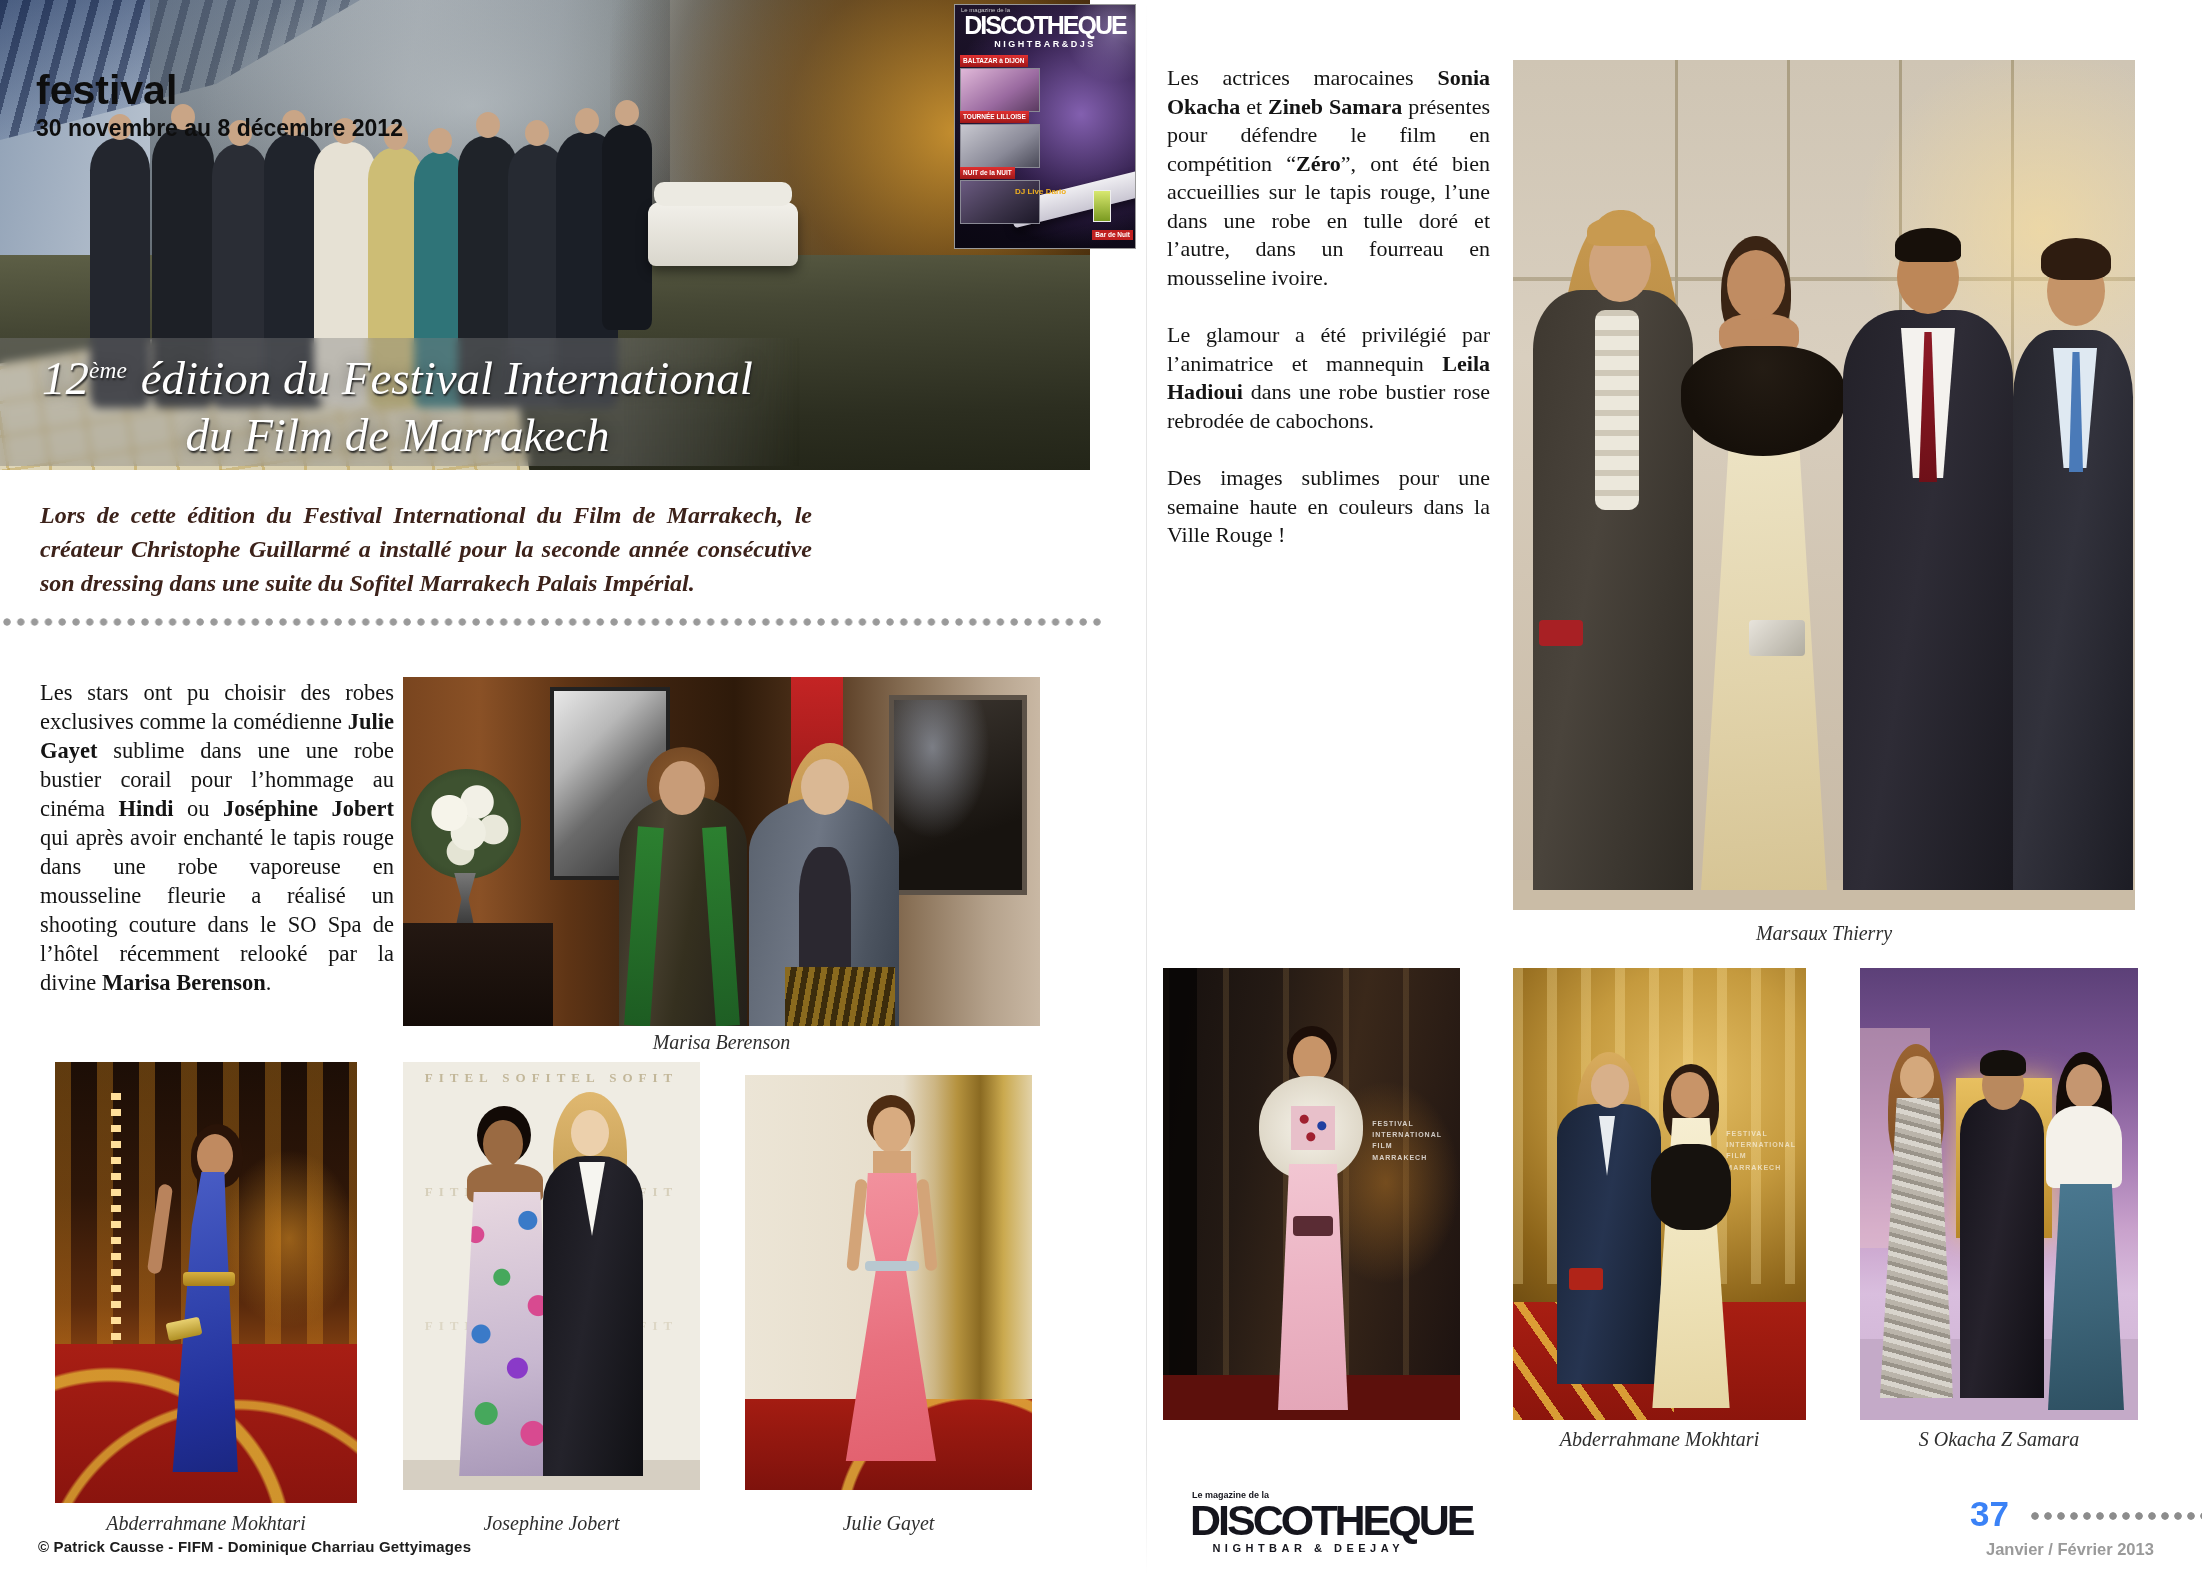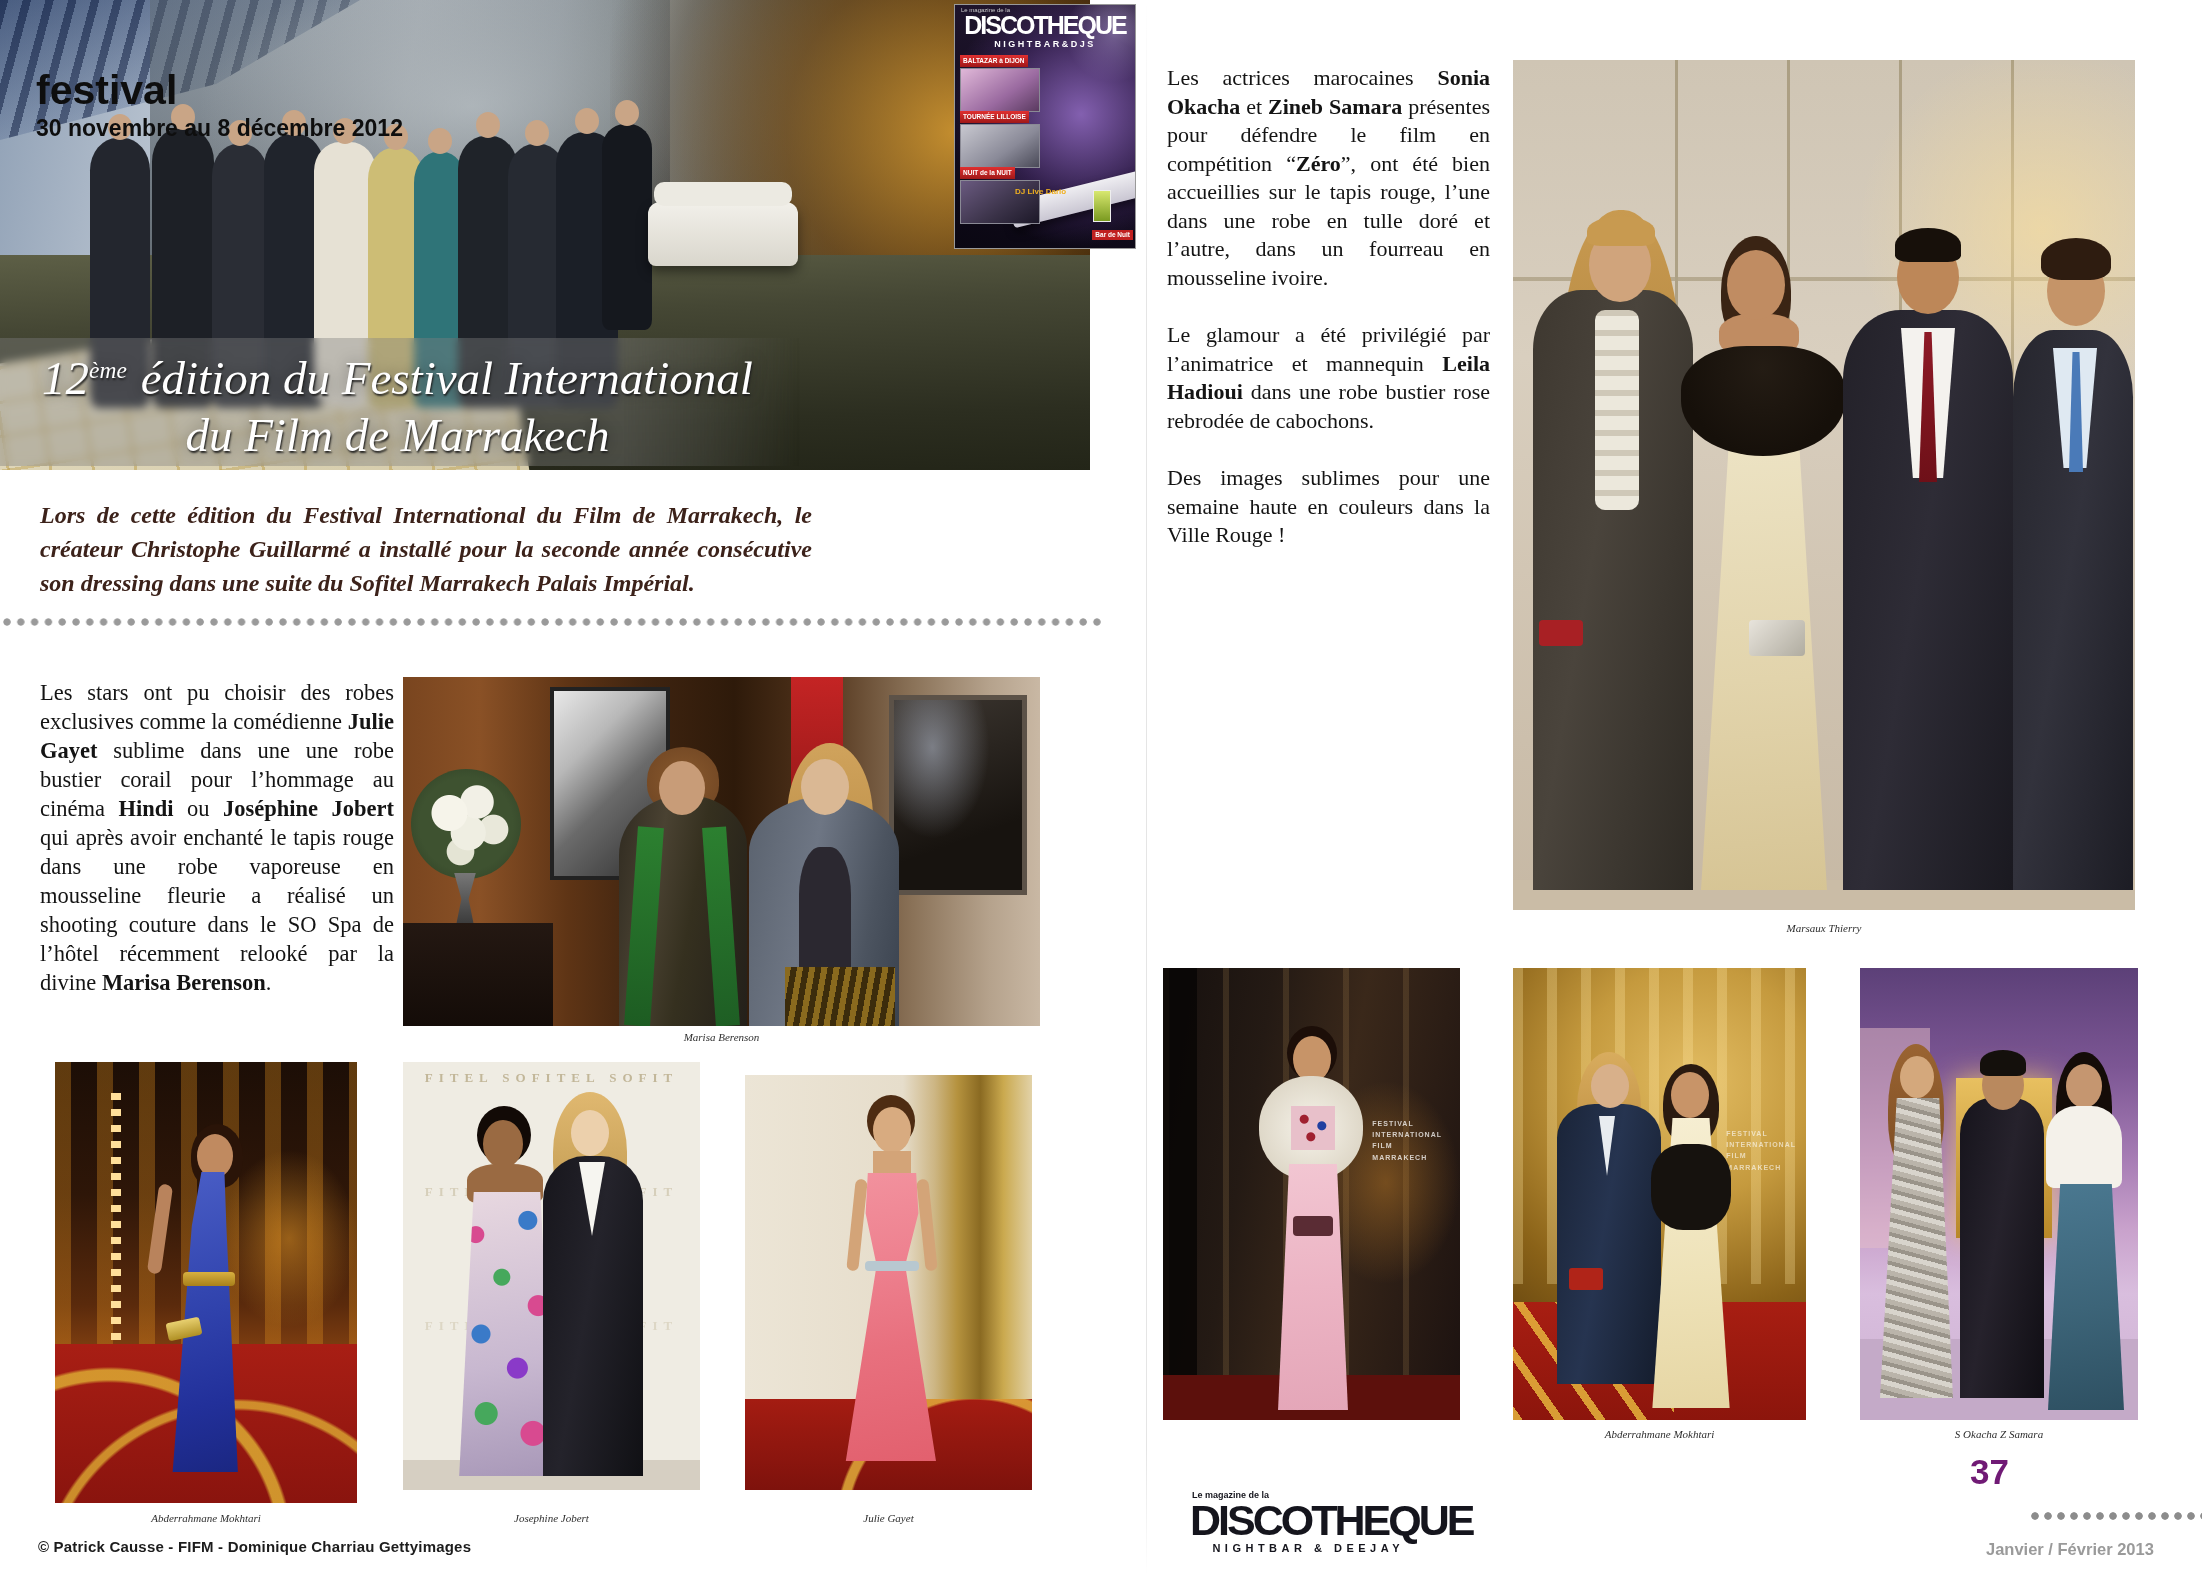--- a/index.html
+++ b/index.html
@@ -76,21 +76,21 @@
       font-style:italic;font-weight:700;font-size:24px;line-height:34px;color:#3c221a;text-align:justify;}
   .dots-sep{position:absolute;left:2px;top:616px;width:1104px;height:12px;
       background:radial-gradient(circle at 5px 6px,#9a9a9a 3.3px,rgba(0,0,0,0) 4px);
       background-size:13.8px 12px;background-repeat:repeat-x;}
   .bodycol{position:absolute;left:40px;top:678px;width:354px;margin:0;
       font-size:22.5px;line-height:29px;color:#141414;text-align:justify;}
   .bodycol b,.rightcol b{font-weight:700;}
   .rightcol{position:absolute;left:1167px;top:60px;width:323px;
       font-size:22px;line-height:28.5px;color:#141414;text-align:justify;}
   .rightcol p{margin:4px 0 29px 0;}
-  .cap{position:absolute;font-style:italic;font-size:11px;color:#2e2e2e;text-align:center;}
+  .cap{position:absolute;font-style:italic;font-size:20px;color:#2e2e2e;text-align:center;}
   .credit{position:absolute;left:38px;top:1538px;font-family:"Liberation Sans",sans-serif;
       font-size:15px;font-weight:700;color:#1c1c1c;letter-spacing:.2px;}
 
   
   .photo{position:absolute;overflow:hidden;background:#777;}
   .layer{position:absolute;}
   .head{position:absolute;border-radius:50%;}
   .hair{position:absolute;border-radius:50% 50% 42% 42%;}
   .pbody{position:absolute;border-radius:42% 42% 0 0/14% 14% 0 0;}
   .gown{position:absolute;}
@@ -98,21 +98,21 @@
       white-space:pre-line;letter-spacing:1px;}
   .walltext{position:absolute;color:rgba(150,130,80,.5);font:700 13px "Liberation Serif",serif;
       letter-spacing:6px;white-space:nowrap;overflow:hidden;width:100%;text-align:center;}
 
   
   .footer-logo{position:absolute;left:1190px;top:1490px;color:#15151d;}
   .fl-small{font:700 9px "Liberation Sans",sans-serif;margin-left:2px;}
   .fl-main{font-family:"Liberation Sans","DejaVu Sans",sans-serif;font-weight:800;font-size:43px;
       letter-spacing:-3px;line-height:.95;}
   .fl-sub{font:700 11px "Liberation Sans",sans-serif;letter-spacing:4.5px;width:214px;text-align:right;margin-top:1px;}
-  .pageno{position:absolute;left:1970px;top:1452px;font:800 35px "Liberation Sans",sans-serif;color:#701a75;}
+  .pageno{position:absolute;left:1970px;top:1494px;font:800 35px "Liberation Sans",sans-serif;color:#3b82f6;}
   .pageno-dots{position:absolute;left:2030px;top:1510px;width:172px;height:12px;
       background:radial-gradient(circle at 5px 6px,#8c8c8c 3.4px,rgba(0,0,0,0) 4.1px);
       background-size:13px 12px;background-repeat:repeat-x;}
   .issue{position:absolute;left:1986px;top:1540px;font:700 16.5px "Liberation Sans",sans-serif;color:#9a9a9a;}
 </style>
 </head>
 <body>
 
 <div id="page">
   <div class="gutter"></div>

